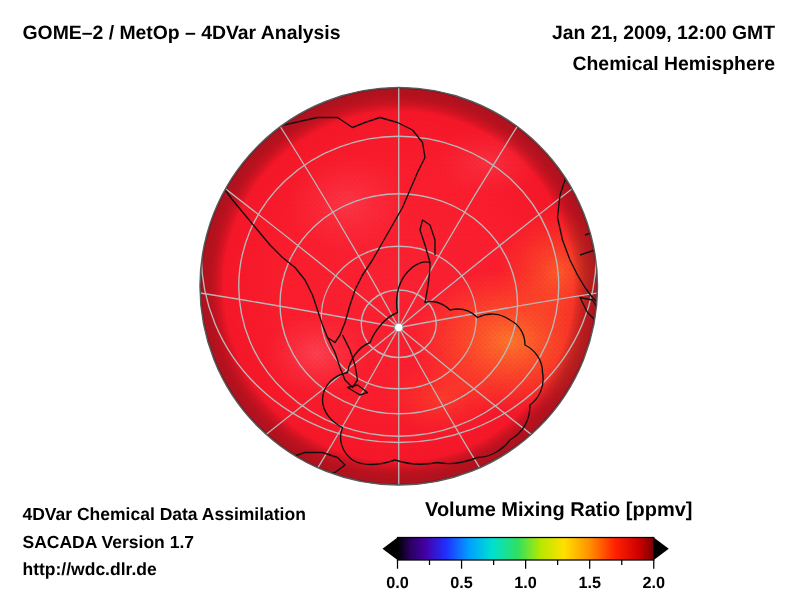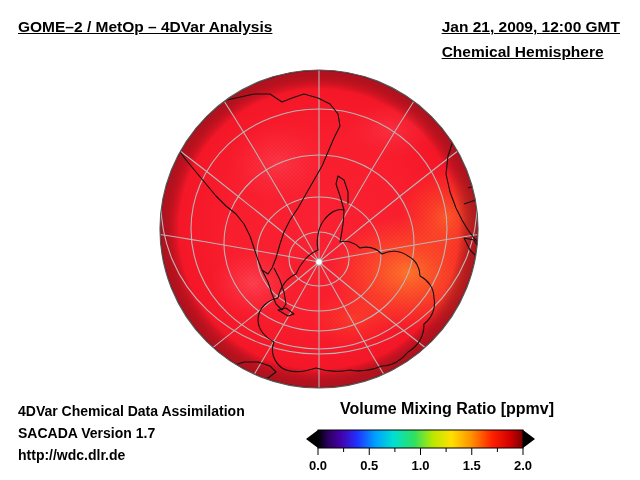--- a/index.html
+++ b/index.html
@@ -4,22 +4,22 @@
 <style>
   html,body{margin:0;padding:0;}
   body{
     width:640px;height:480px;background:#ffffff;overflow:hidden;position:relative;
     font-family:"Liberation Sans",sans-serif;color:#000;
   }
   .page{position:absolute;inset:0;}
 
   
   .hdr-left{position:absolute;left:18px;top:14px;}
-  .hdr-right{position:absolute;right:20px;top:14px;text-align:left;}
-  .hdr-line{font-size:15.5px;font-weight:bold;line-height:25px;white-space:nowrap;text-decoration:underline;}
+  .hdr-right{position:absolute;right:20px;top:14px;text-align:right;}
+  .hdr-line{font-size:15.5px;font-weight:bold;line-height:25px;white-space:nowrap;}
   .sub{font-size:11px;vertical-align:-3px;}
 
   
   .globe-wrap{position:absolute;left:158px;top:68px;width:322px;height:322px;}
   .globe-svg{display:block;width:322px;height:322px;}
 
   
   .foot{position:absolute;left:18px;top:400px;}
   .foot-line{font-size:14px;font-weight:bold;line-height:22px;white-space:nowrap;}
 

